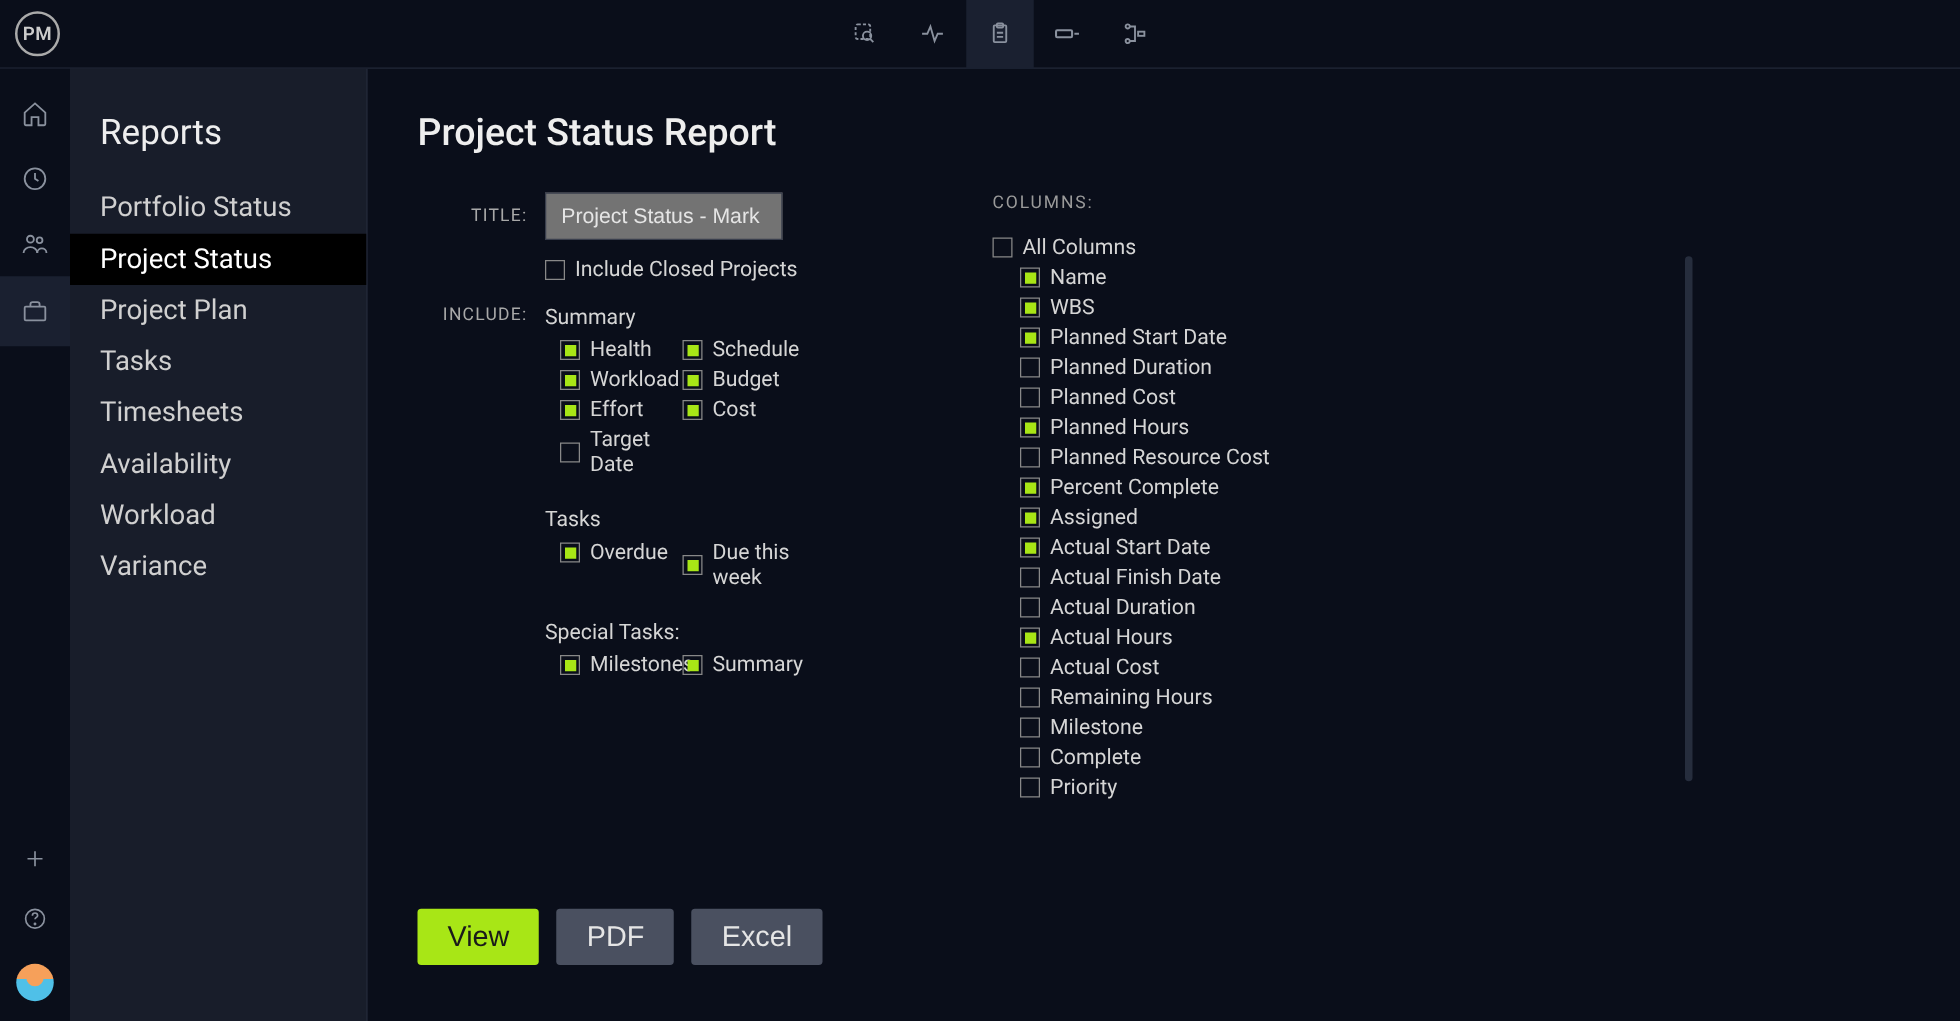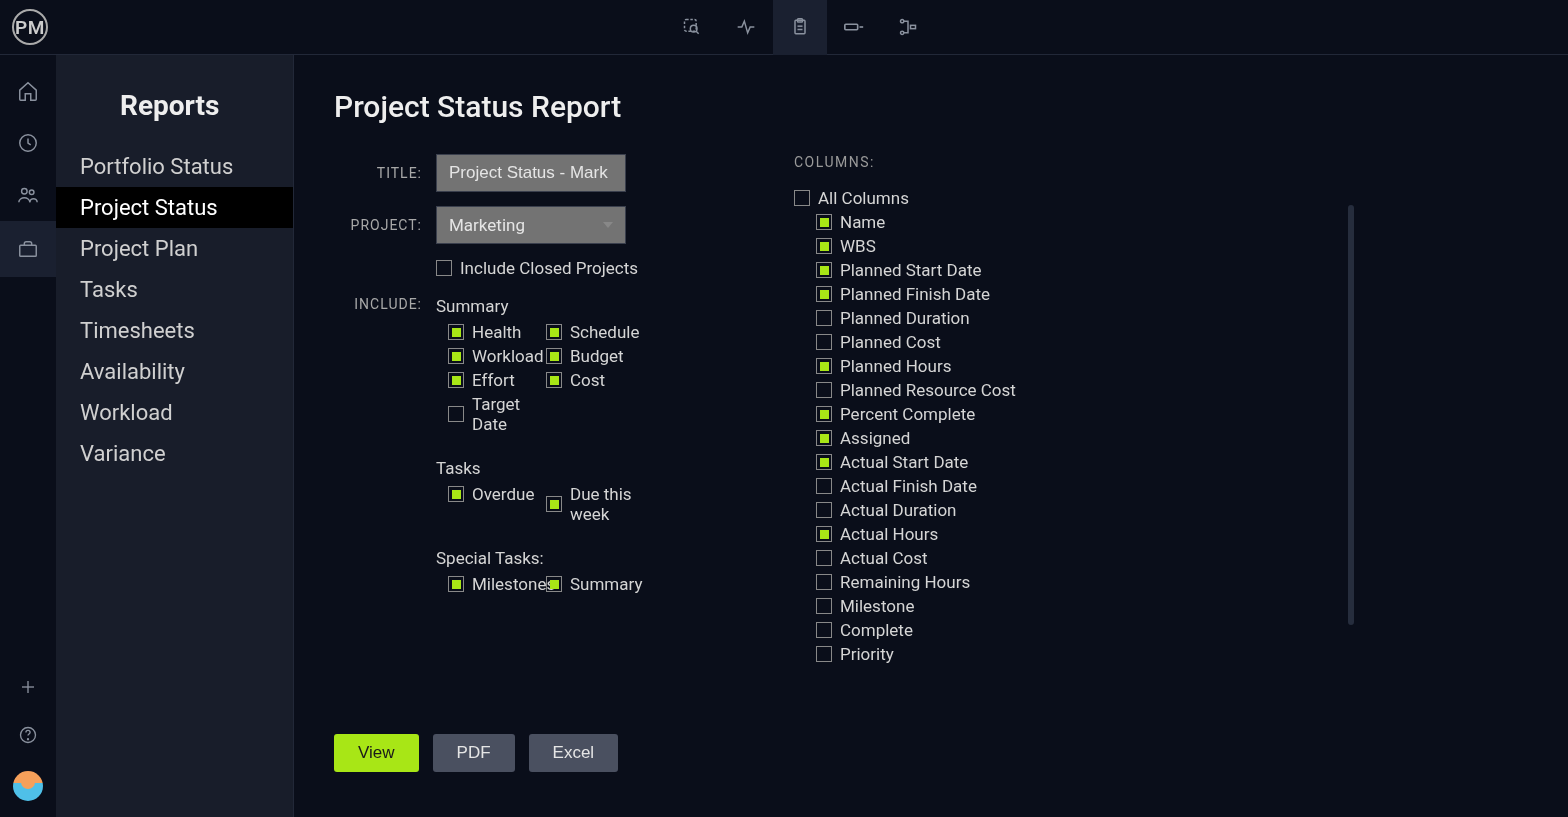--- a/index.html
+++ b/index.html
@@ -24,21 +24,21 @@
   padding: 0 12px;
 }
 .logo {
   width: 36px;
   height: 36px;
   border-radius: 50%;
   border: 2px solid #aaa;
   display: flex;
   align-items: center;
   justify-content: center;
-  font-size: 19px;
+  font-size: 15px;
   font-weight: 600;
   letter-spacing: 0.5px;
   color: #ccc;
 }
 .top-icons {
   position: absolute;
   left: 665px;
   display: flex;
   gap: 0;
 }
@@ -106,24 +106,23 @@
   top: 4px; left: 8px;
 }
 .sidebar {
   width: 238px;
   background: #181d2a;
   border-right: 1px solid #222838;
   padding: 34px 0 0 0;
 }
 .sidebar h1 {
   font-size: 28px;
-  font-weight: 700;
+  font-weight: 400;
   padding: 0 24px 24px;
   color: #eee;
-  margin-left: 40px;
 }
 .sidebar-list {
   list-style: none;
 }
 .sidebar-item {
   padding: 8px 24px;
   font-size: 22px;
   color: #d0d0d0;
   cursor: pointer;
 }
@@ -238,21 +237,21 @@
 }
 .buttons {
   position: absolute;
   bottom: 45px;
   left: 40px;
   display: flex;
   gap: 14px;
 }
 .btn {
   padding: 9px 24px;
-  font-size: 17px;
+  font-size: 23px;
   border: none;
   cursor: pointer;
   border-radius: 3px;
   color: #e5e5e5;
   background: #4a5060;
 }
 .btn.primary {
   background: #a8e616;
   color: #1a1a1a;
   font-weight: 500;
@@ -364,27 +363,20 @@
 
     <div class="content">
       <h2 class="page-heading">Project Status Report</h2>
 
       <div class="form-grid">
         <div class="form-left">
           <div class="form-row">
             <span class="form-label">TITLE:</span>
             <input class="text-input" value="Project Status - Mark" style="">
           </div>
-          <div class="form-row">
-            <span class="form-label">PROJECT:</span>
-            <div class="select-box">
-              <span>Marketing</span>
-              <span class="chev-down"></span>
-            </div>
-          </div>
           <div class="form-row" style="margin-left:102px;">
             <div class="checkbox-row">
               <span class="cb"></span>
               <span>Include Closed Projects</span>
             </div>
           </div>
 
           <div class="form-row" style="align-items:flex-start;">
             <span class="form-label">INCLUDE:</span>
             <div style="flex:1">
@@ -492,24 +484,20 @@
               </div>
               <div class="checkbox-row">
                 <span class="cb checked"></span>
                 <span>WBS</span>
               </div>
               <div class="checkbox-row">
                 <span class="cb checked"></span>
                 <span>Planned Start Date</span>
               </div>
               <div class="checkbox-row">
-                <span class="cb checked"></span>
-                <span>Planned Finish Date</span>
-              </div>
-              <div class="checkbox-row">
                 <span class="cb"></span>
                 <span>Planned Duration</span>
               </div>
               <div class="checkbox-row">
                 <span class="cb"></span>
                 <span>Planned Cost</span>
               </div>
               <div class="checkbox-row">
                 <span class="cb checked"></span>
                 <span>Planned Hours</span>

